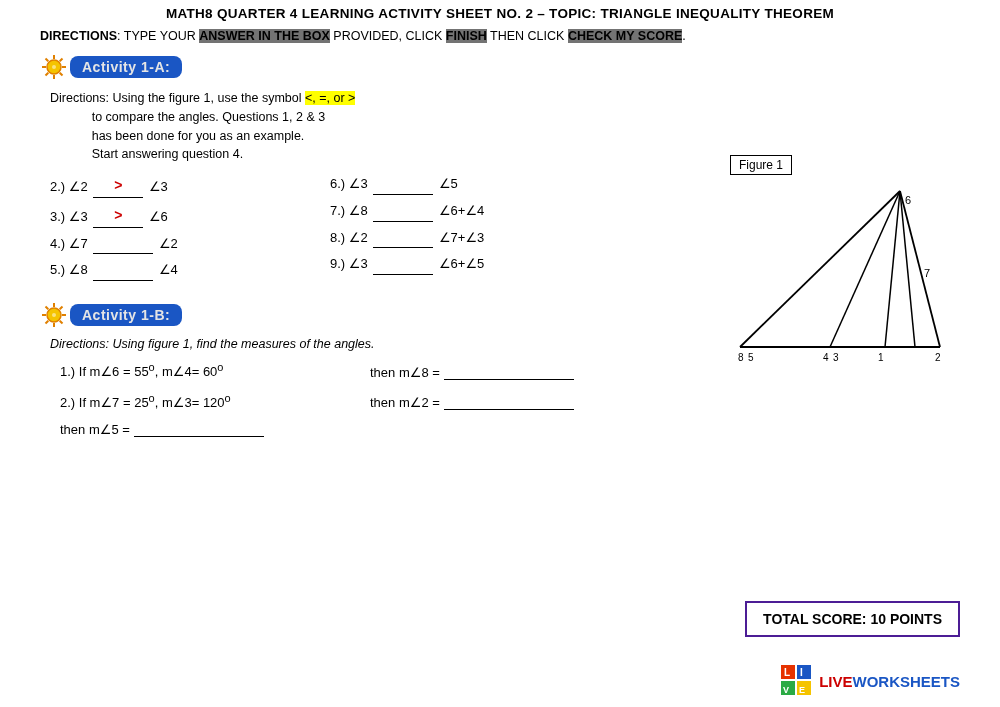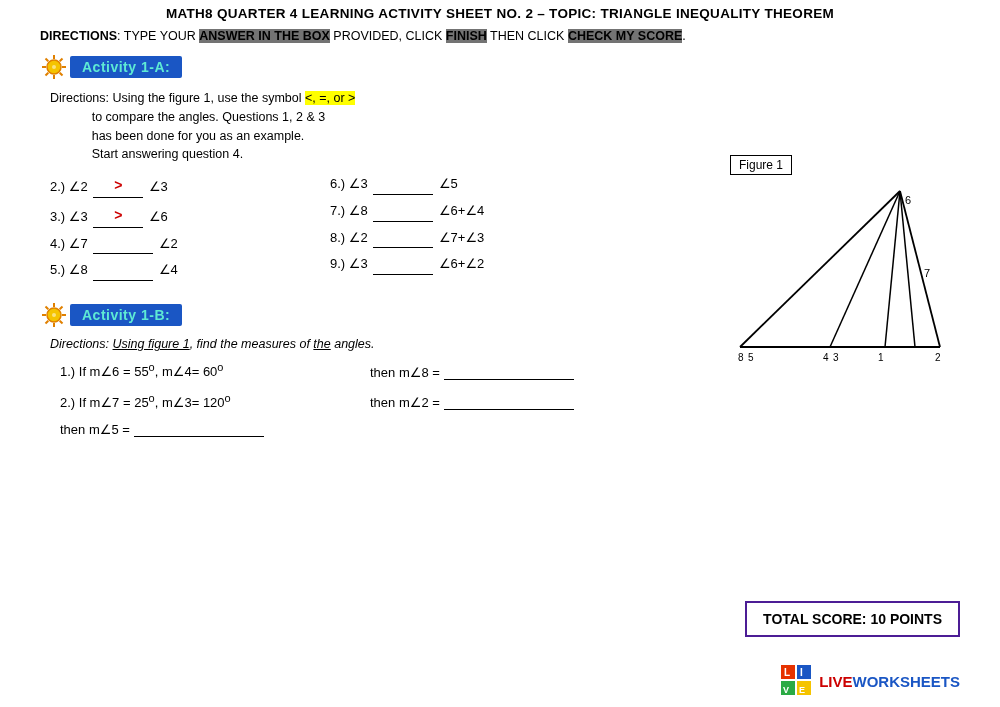--- a/index.html
+++ b/index.html
@@ -52,25 +52,25 @@
 
     .activity-icon {
       width: 28px;
       height: 28px;
       margin-right: 2px;
       flex-shrink: 0;
     }
 
     .activity-bar {
       background-color: #1a56c4;
-      color: #5eead4;
+      color: #e5e5e5;
       font-weight: bold;
       font-size: 14px;
       padding: 3px 12px;
-      border-radius: 2px;
+      border-radius: 8px;
       letter-spacing: 0.5px;
     }
 
     .directions-text {
       font-size: 12.5px;
       margin-bottom: 10px;
       margin-left: 10px;
       line-height: 1.5;
     }
 
@@ -149,21 +149,20 @@
     }
 
     .directions-b {
       font-size: 12.5px;
       font-style: italic;
       margin-bottom: 10px;
       margin-left: 10px;
     }
 
     .underline {
-      text-decoration: underline;
     }
 
     .part-b-questions {
       margin-left: 20px;
     }
 
     .pb-row {
       display: flex;
       align-items: flex-end;
       margin-bottom: 12px;
@@ -301,21 +300,21 @@
 
       <div class="q-row">
         <span>8.) ∠2</span>
         <span class="blank-line"></span>
         <span>∠7+∠3</span>
       </div>
 
       <div class="q-row">
         <span>9.) ∠3</span>
         <span class="blank-line"></span>
-        <span>∠6+∠2</span>
+        <span>∠6+∠5</span>
       </div>
 
     </div>
   </div>
 
   <div class="figure-container">
     <div class="figure-label">Figure 1</div>
     <svg class="figure-svg" width="220" height="190" viewBox="0 0 220 190">
 
       <line x1="170" y1="12" x2="10" y2="168" stroke="#000" stroke-width="1.8"></line>

